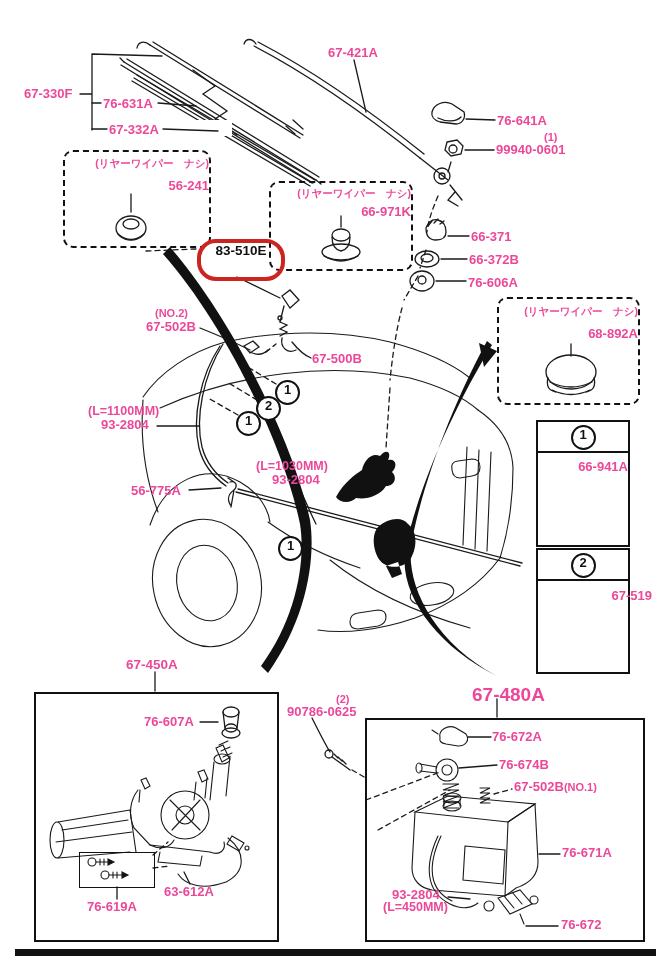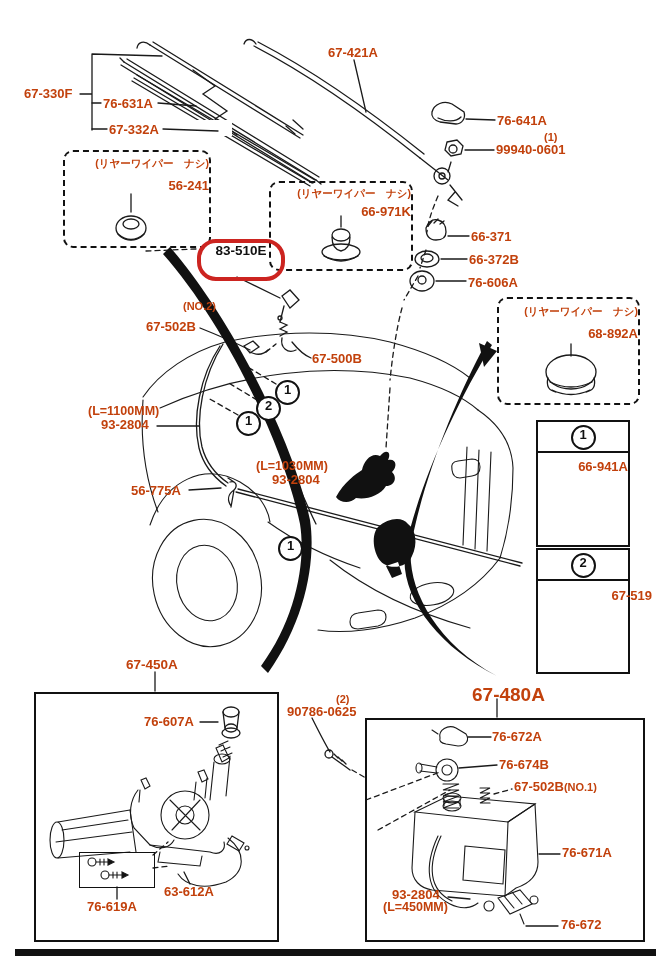--- a/index.html
+++ b/index.html
@@ -1,19 +1,19 @@
 <!DOCTYPE html>
 <html><head>
 <meta charset="utf-8">
 <style>
   html,body{margin:0;padding:0;background:#fff;}
   #canvas{position:relative;width:656px;height:960px;background:#fff;overflow:hidden;
           font-family:"Liberation Sans",sans-serif;color:#111;}
   #art{position:absolute;left:0;top:0;}
-  .lbl{position:absolute;font:bold 13px "Liberation Sans",sans-serif;color:#c2410c;white-space:nowrap;}
+  .lbl{position:absolute;font:bold 13px "Liberation Sans",sans-serif;color:#ec4899;white-space:nowrap;}
   .sm{font-size:11px;}
   .md{font-size:12.5px;}
   .jp{font-size:10.5px;font-weight:bold;}
   .dashedbox{position:absolute;border:2px dashed #111;border-radius:10px;background:transparent;}
   .solidbox{position:absolute;border:2px solid #111;background:transparent;}
   .legendbox{position:absolute;border:2px solid #111;background:#fff;}
   .legendhead{position:relative;height:29px;border-bottom:2px solid #111;text-align:center;}
   .callout{position:absolute;width:21px;height:21px;border:2px solid #111;border-radius:50%;
            text-align:center;line-height:21px;font:bold 13px "Liberation Sans",sans-serif;background:#fff;}
   .callout.inhead{position:relative;display:inline-block;margin-top:3px;background:transparent;}
@@ -260,21 +260,21 @@
 <div class="lbl" style="left:103px;top:96px;">76-631A</div>
 <div class="lbl" style="left:109px;top:122px;">67-332A</div>
 <div class="lbl" style="left:328px;top:45px;">67-421A</div>
 <div class="lbl" style="left:497px;top:113px;">76-641A</div>
 <div class="lbl sm" style="left:544px;top:131px;">(1)</div>
 <div class="lbl" style="left:496px;top:142px;">99940-0601</div>
 <div class="lbl" style="left:471px;top:229px;">66-371</div>
 <div class="lbl" style="left:469px;top:252px;">66-372B</div>
 <div class="lbl" style="left:468px;top:275px;">76-606A</div>
 
-<div class="lbl sm" style="left:155px;top:300px;margin-left:28px;">(NO.2)</div>
+<div class="lbl sm" style="left:155px;top:307px;">(NO.2)</div>
 <div class="lbl" style="left:146px;top:319px;">67-502B</div>
 <div class="lbl" style="left:312px;top:351px;">67-500B</div>
 <div class="lbl md" style="left:88px;top:404px;">(L=1100MM)</div>
 <div class="lbl" style="left:101px;top:417px;">93-2804</div>
 <div class="lbl" style="left:131px;top:483px;">56-775A</div>
 <div class="lbl md" style="left:256px;top:459px;">(L=1030MM)</div>
 <div class="lbl" style="left:272px;top:472px;">93-2804</div>
 
 <span class="callout" style="left:275px;top:380px;">1</span>
 <span class="callout" style="left:256px;top:396px;">2</span>

